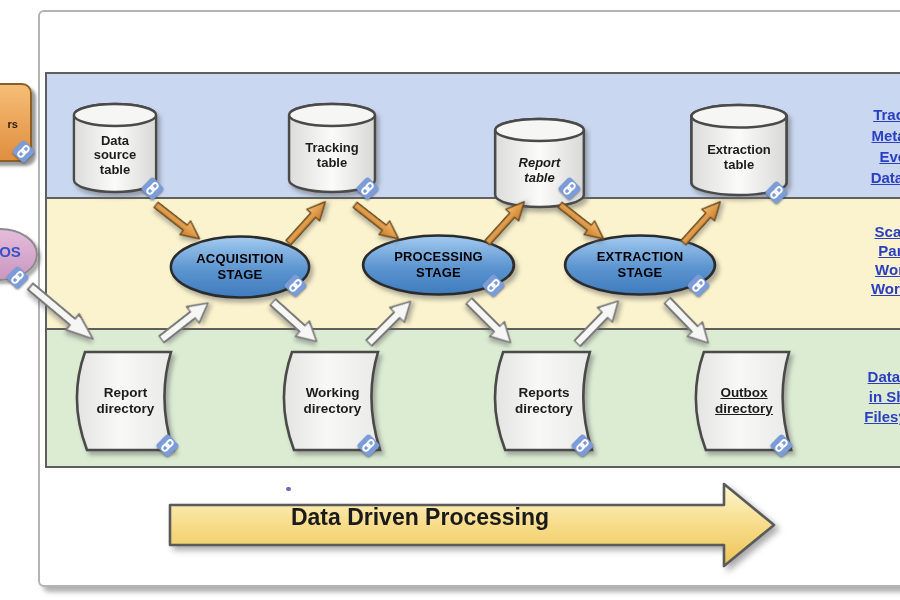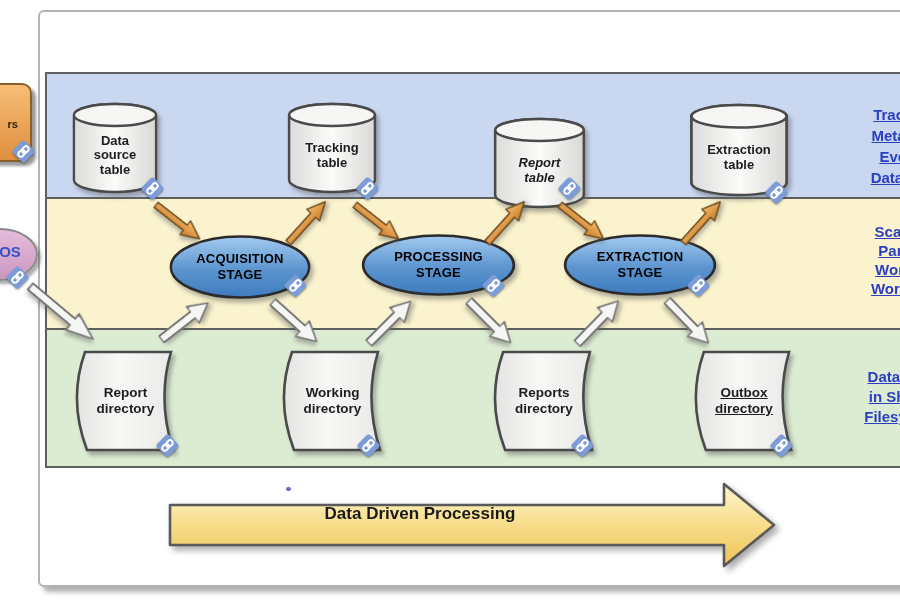--- a/index.html
+++ b/index.html
@@ -44,21 +44,21 @@
     text-decoration:underline;cursor:pointer;}
   .side-link span{display:block;}
   #side-link-database{left:838px;top:104px;width:132px;line-height:21px;}
   #side-link-workers{left:840px;top:222px;width:130px;line-height:19px;}
   #side-link-filesystem{left:836px;top:367px;width:134px;line-height:20px;}
 
   
   #bottom-arrow{left:168px;top:479px;width:614px;height:92px;
     filter:drop-shadow(4px 4px 3px rgba(100,100,100,.55));}
   #bottom-arrow-label{left:170px;top:504px;width:500px;text-align:center;
-    font-size:17px;font-weight:bold;color:#1a1a1a;}
+    font-size:23px;font-weight:bold;color:#1a1a1a;}
   #blue-mark{left:286px;top:487px;width:5px;height:4px;background:#6a6ace;border-radius:2px;}
 
   
   #orange-node{left:-30px;top:83px;width:58px;height:75px;border-radius:10px;
     background:linear-gradient(#f7bd76,#df8f3f);border:2px solid #8a5f28;
     box-shadow:4px 4px 3px rgba(90,90,90,.6);}
   #orange-node-label{right:12px;top:33px;font-size:11px;font-weight:bold;color:#2e2008;}
   #pink-node{left:-38px;top:228px;width:72px;height:49px;border-radius:50%;
     background:linear-gradient(#e5bcdc,#cb97c0);border:2px solid #8a8a8a;
     box-shadow:3px 3px 3px rgba(90,90,90,.5);}

